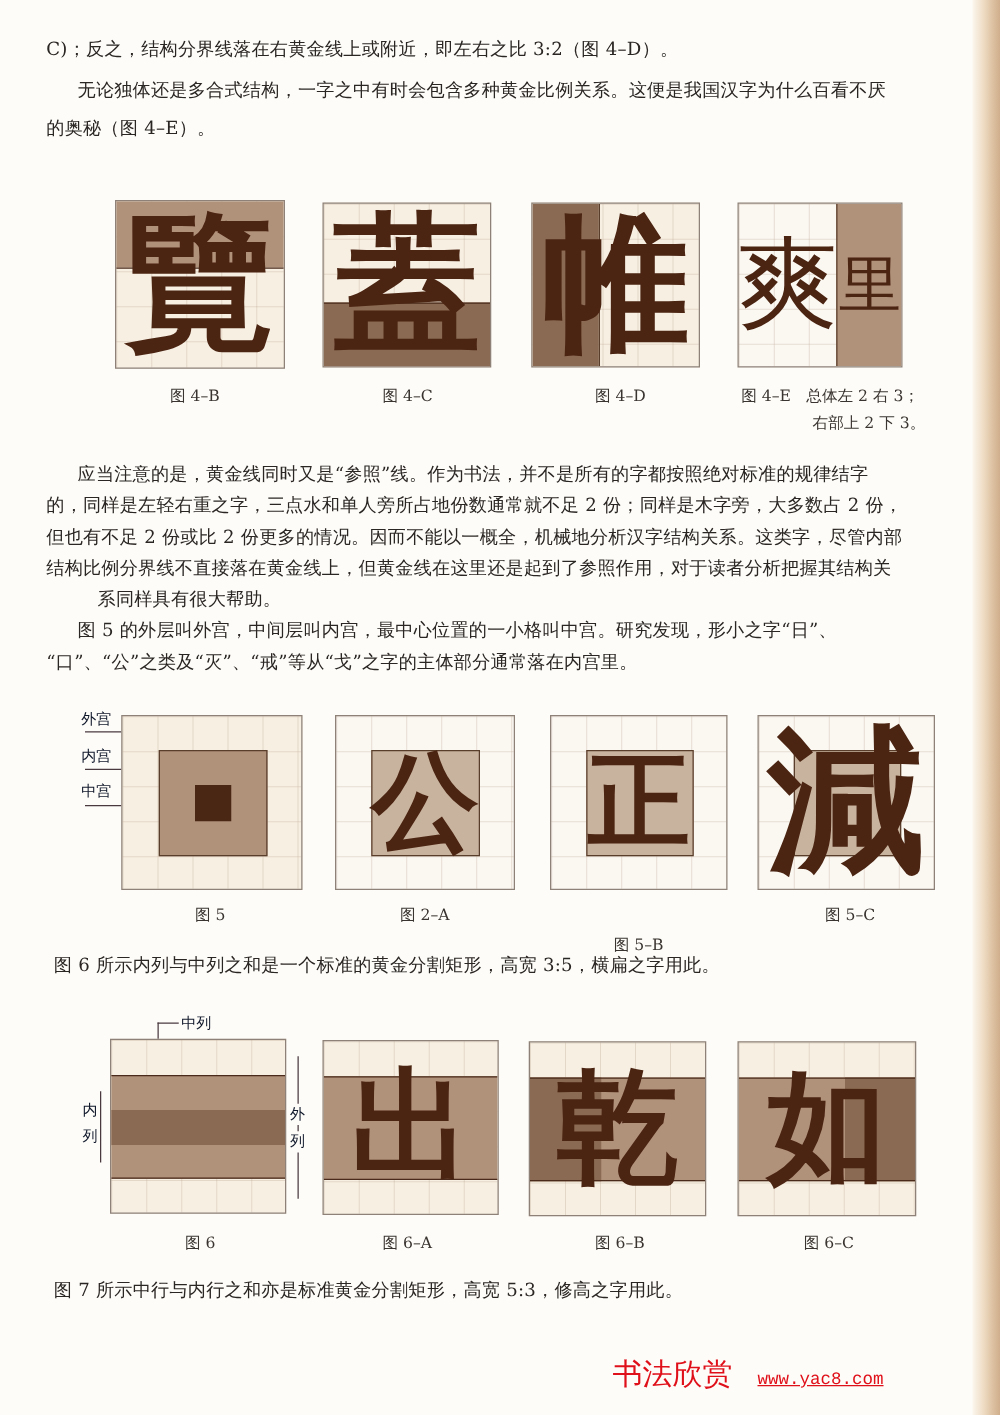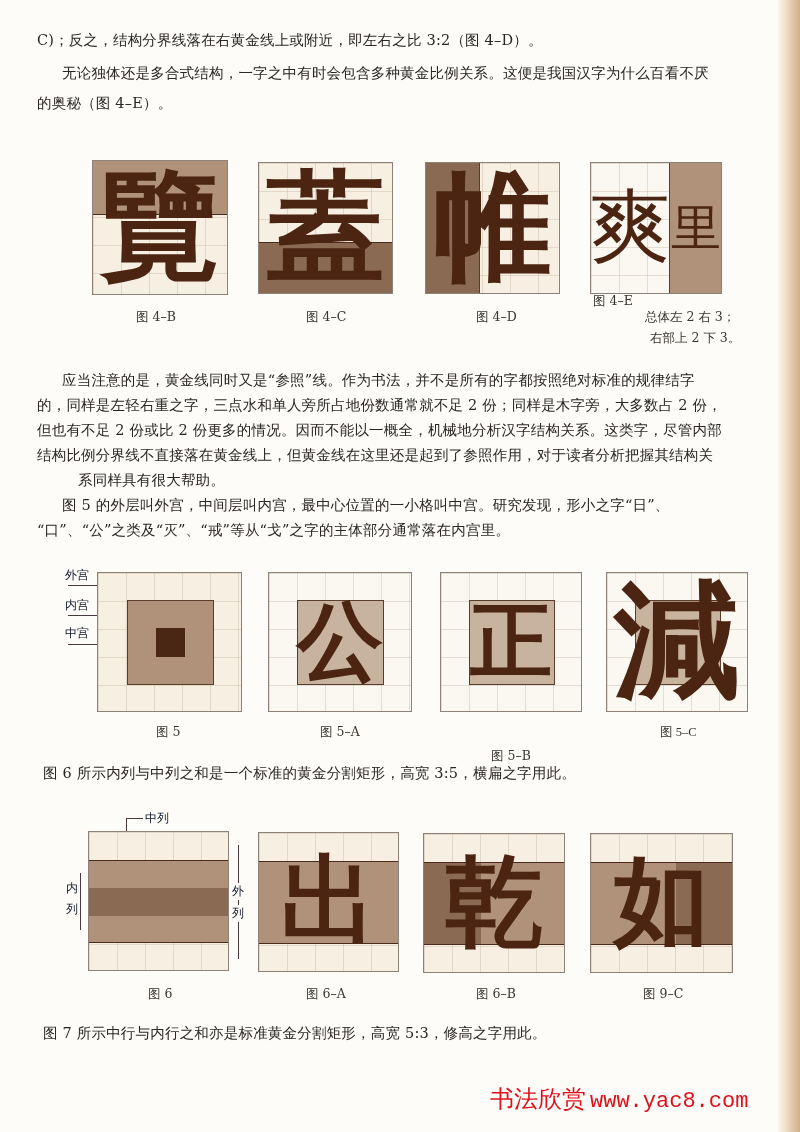--- a/index.html
+++ b/index.html
@@ -43,21 +43,21 @@
   .label {
     position: absolute; font-family: "DejaVu Sans", sans-serif; font-size: 12px; color: #0f172a;
   }
   .leader { position: absolute; height: 1px; background: #4a3a40; }
   .vline { position: absolute; width: 1px; background: #4a3a40; }
   .hline-dark { position: absolute; height: 2px; background: #4a2a1a; }
   .watermark {
     position: absolute; left: 490px; top: 1083px; font-size: 24px; color: #e0101a;
     font-family: "DejaVu Serif", "Liberation Serif", serif; white-space: nowrap;
   }
-  .watermark .url { font-family: "Liberation Mono", "DejaVu Sans Mono", monospace; font-size: 22px; margin-left: 4px; }
+  .watermark .url { font-family: "Liberation Mono", "DejaVu Sans Mono", monospace; font-size: 14px; margin-left: 20px; text-decoration: underline; }
   .divider-v { position: absolute; width: 1px; background: #5a3e2c; }
 </style>
 </head>
 <body>
 
 <div class="page-edge"></div>
 
 <div class="text-line" style="top:30px;">C)；反之，结构分界线落在右黄金线上或附近，即左右之比 3:2（图 4–D）。</div>
 <div class="text-line indent" style="top:63px;">无论独体还是多合式结构，一字之中有时会包含多种黄金比例关系。这便是我国汉字为什么百看不厌</div>
 <div class="text-line" style="top:93px;">的奥秘（图 4–E）。</div>
@@ -82,21 +82,21 @@
   <div class="glyph" style="font-size:118px;">帷</div>
 </div>
 <div class="caption" style="left:476px; top:309px;">图 4–D</div>
 
 <div class="fig" style="left:590px; top:162px; width:132px; height:132px; background-color:#fbf8f2;">
   <div class="band mid" style="left:78px; top:0; width:54px; height:100%;"></div>
   <div class="divider-v" style="left:78px; top:0; height:100%;"></div>
   <div class="glyph" style="width:78px; font-size:80px; font-weight:normal;">爽</div>
   <div class="glyph" style="left:78px; width:54px; font-size:50px; font-weight:normal;">里</div>
 </div>
-<div class="caption" style="left:593px; top:293px;">图 4–E</div>
+<div class="caption" style="left:593px; top:309px;">图 4–E</div>
 <div class="caption" style="left:645px; top:309px;">总体左 2 右 3；</div>
 <div class="caption" style="left:614px; top:330px;margin-left:36px;">右部上 2 下 3。</div>
 
 <div class="text-line indent" style="top:370px;">应当注意的是，黄金线同时又是“参照”线。作为书法，并不是所有的字都按照绝对标准的规律结字</div>
 <div class="text-line" style="top:395px;text-align:center;">的，同样是左轻右重之字，三点水和单人旁所占地份数通常就不足 2 份；同样是木字旁，大多数占 2 份，</div>
 <div class="text-line" style="top:420px;text-align:right;">但也有不足 2 份或比 2 份更多的情况。因而不能以一概全，机械地分析汉字结构关系。这类字，尽管内部</div>
 <div class="text-line" style="top:445px;">结构比例分界线不直接落在黄金线上，但黄金线在这里还是起到了参照作用，对于读者分析把握其结构关</div>
 <div class="text-line" style="top:470px;margin-left:41px;">系同样具有很大帮助。</div>
 <div class="text-line indent" style="top:495px;">图 5 的外层叫外宫，中间层叫内宫，最中心位置的一小格叫中宫。研究发现，形小之字“日”、</div>
 <div class="text-line" style="top:520px;">“口”、“公”之类及“灭”、“戒”等从“戈”之字的主体部分通常落在内宫里。</div>
@@ -111,33 +111,33 @@
 <div class="fig" style="left:97px; top:572px; width:145px; height:140px;">
   <div class="band mid" style="left:29px; top:27px; width:87px; height:85px; border:1px solid #5a3e2c; box-sizing:border-box;"></div>
   <div class="band darkest" style="left:58px; top:55px; width:29px; height:29px;"></div>
 </div>
 <div class="caption" style="left:156px; top:724px;">图 5</div>
 
 <div class="fig" style="left:268px; top:572px; width:144px; height:140px; background-color:#fbf8f2;">
   <div class="band light" style="left:28px; top:27px; width:87px; height:85px; border:1px solid #5a3e2c; box-sizing:border-box;"></div>
   <div class="glyph" style="font-size:86px;">公</div>
 </div>
-<div class="caption" style="left:320px; top:724px;">图 5–A</div>
+<div class="caption" style="left:320px; top:724px;">图 2–A</div>
 
 <div class="fig" style="left:440px; top:572px; width:142px; height:140px; background-color:#fbf8f2;">
   <div class="band light" style="left:28px; top:27px; width:86px; height:85px; border:1px solid #5a3e2c; box-sizing:border-box;"></div>
   <div class="glyph" style="font-size:82px;">正</div>
 </div>
 <div class="caption" style="left:491px; top:724px;margin-top:24px;">图 5–B</div>
 
 <div class="fig" style="left:606px; top:572px; width:142px; height:140px; background-color:#fbf8f2;">
   <div class="band light" style="left:28px; top:27px; width:86px; height:85px; border:1px solid #5a3e2c; box-sizing:border-box;"></div>
   <div class="glyph" style="font-size:126px;">減</div>
 </div>
-<div class="caption" style="left:660px; top:724px;font-family:Liberation Serif, serif;">图 5–C</div>
+<div class="caption" style="left:660px; top:724px;">图 5–C</div>
 
 <div class="text-line" style="top:763px; left:43px;">图 6 所示内列与中列之和是一个标准的黄金分割矩形，高宽 3:5，横扁之字用此。</div>
 
 <div class="label" style="left:145px; top:810px;">中列</div>
 <div class="vline" style="left:126px; top:818px; height:80px;"></div>
 <div class="leader" style="left:126px; top:818px; width:17px;"></div>
 
 <div class="fig" style="left:88px; top:831px; width:141px; height:140px;">
   <div class="band mid" style="left:0; top:28px; width:100%; height:83px;"></div>
   <div class="hline-dark" style="left:0; top:28px; width:100%; height:1px;"></div>
@@ -169,19 +169,19 @@
 </div>
 <div class="caption" style="left:476px; top:986px;">图 6–B</div>
 
 <div class="fig" style="left:590px; top:833px; width:143px; height:140px;">
   <div class="band mid" style="left:0; top:28px; width:100%; height:83px;"></div>
   <div class="band dark" style="left:85px; top:28px; width:58px; height:83px;"></div>
   <div class="hline-dark" style="left:0; top:28px; width:100%; height:1px;"></div>
   <div class="hline-dark" style="left:0; top:110px; width:100%; height:1px;"></div>
   <div class="glyph" style="font-size:96px;">如</div>
 </div>
-<div class="caption" style="left:643px; top:986px;">图 9–C</div>
+<div class="caption" style="left:643px; top:986px;">图 6–C</div>
 
 <div class="text-line" style="top:1023px; left:43px;">图 7 所示中行与内行之和亦是标准黄金分割矩形，高宽 5:3，修高之字用此。</div>
 
 <div class="watermark">
   <span>书法欣赏</span><span class="url">www.yac8.com</span>
 </div>
 
 </body></html>

